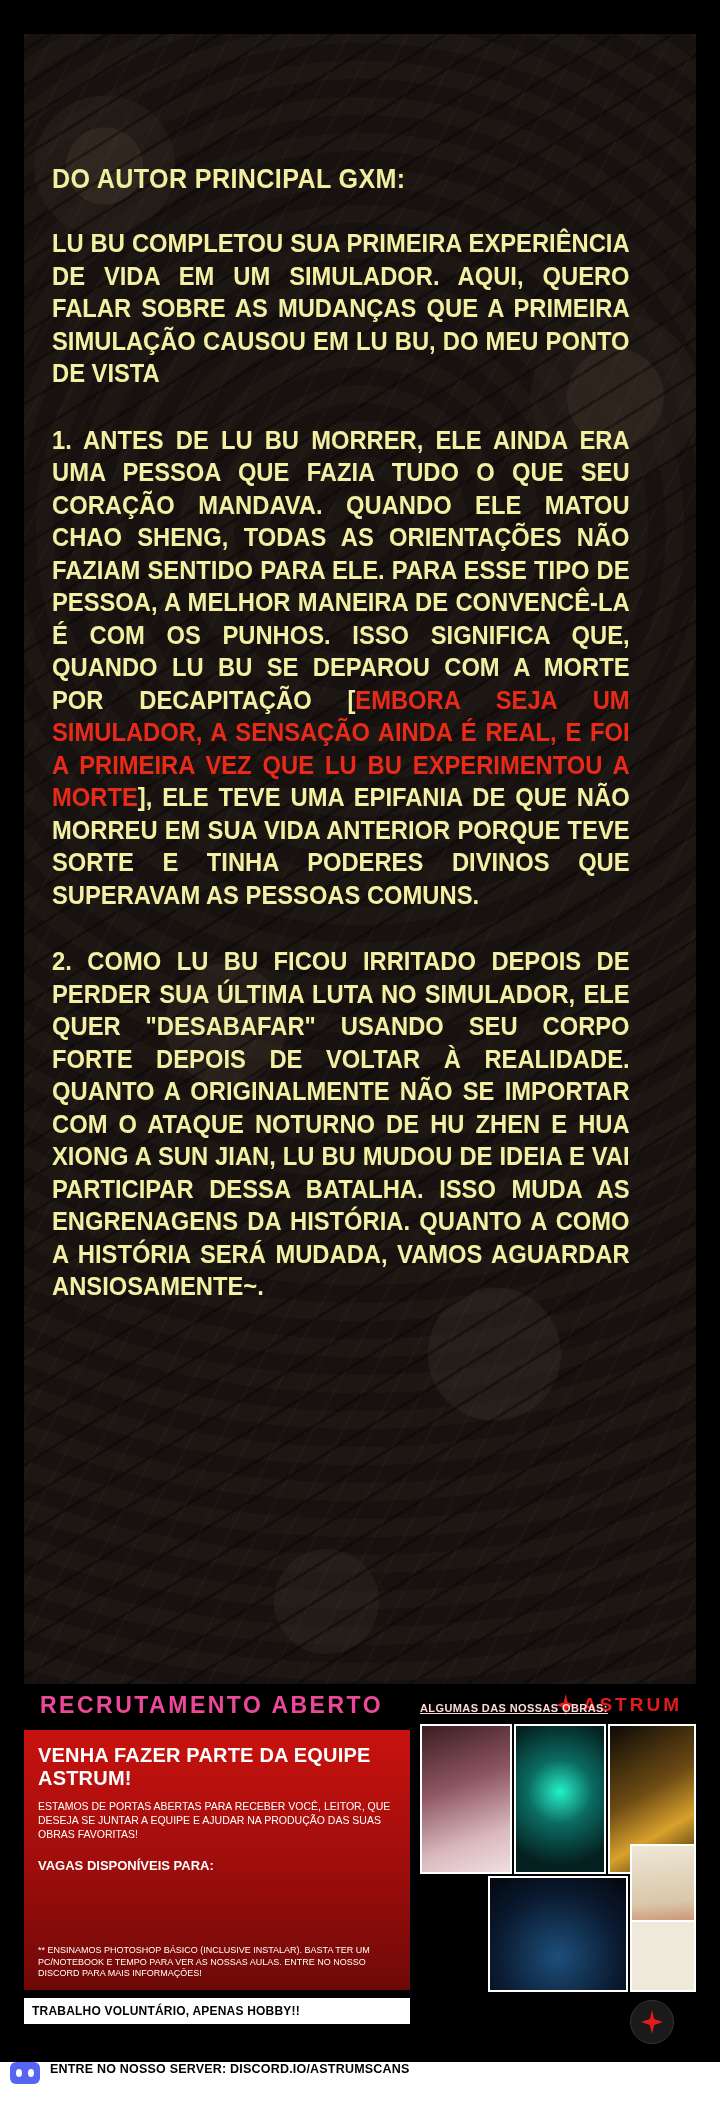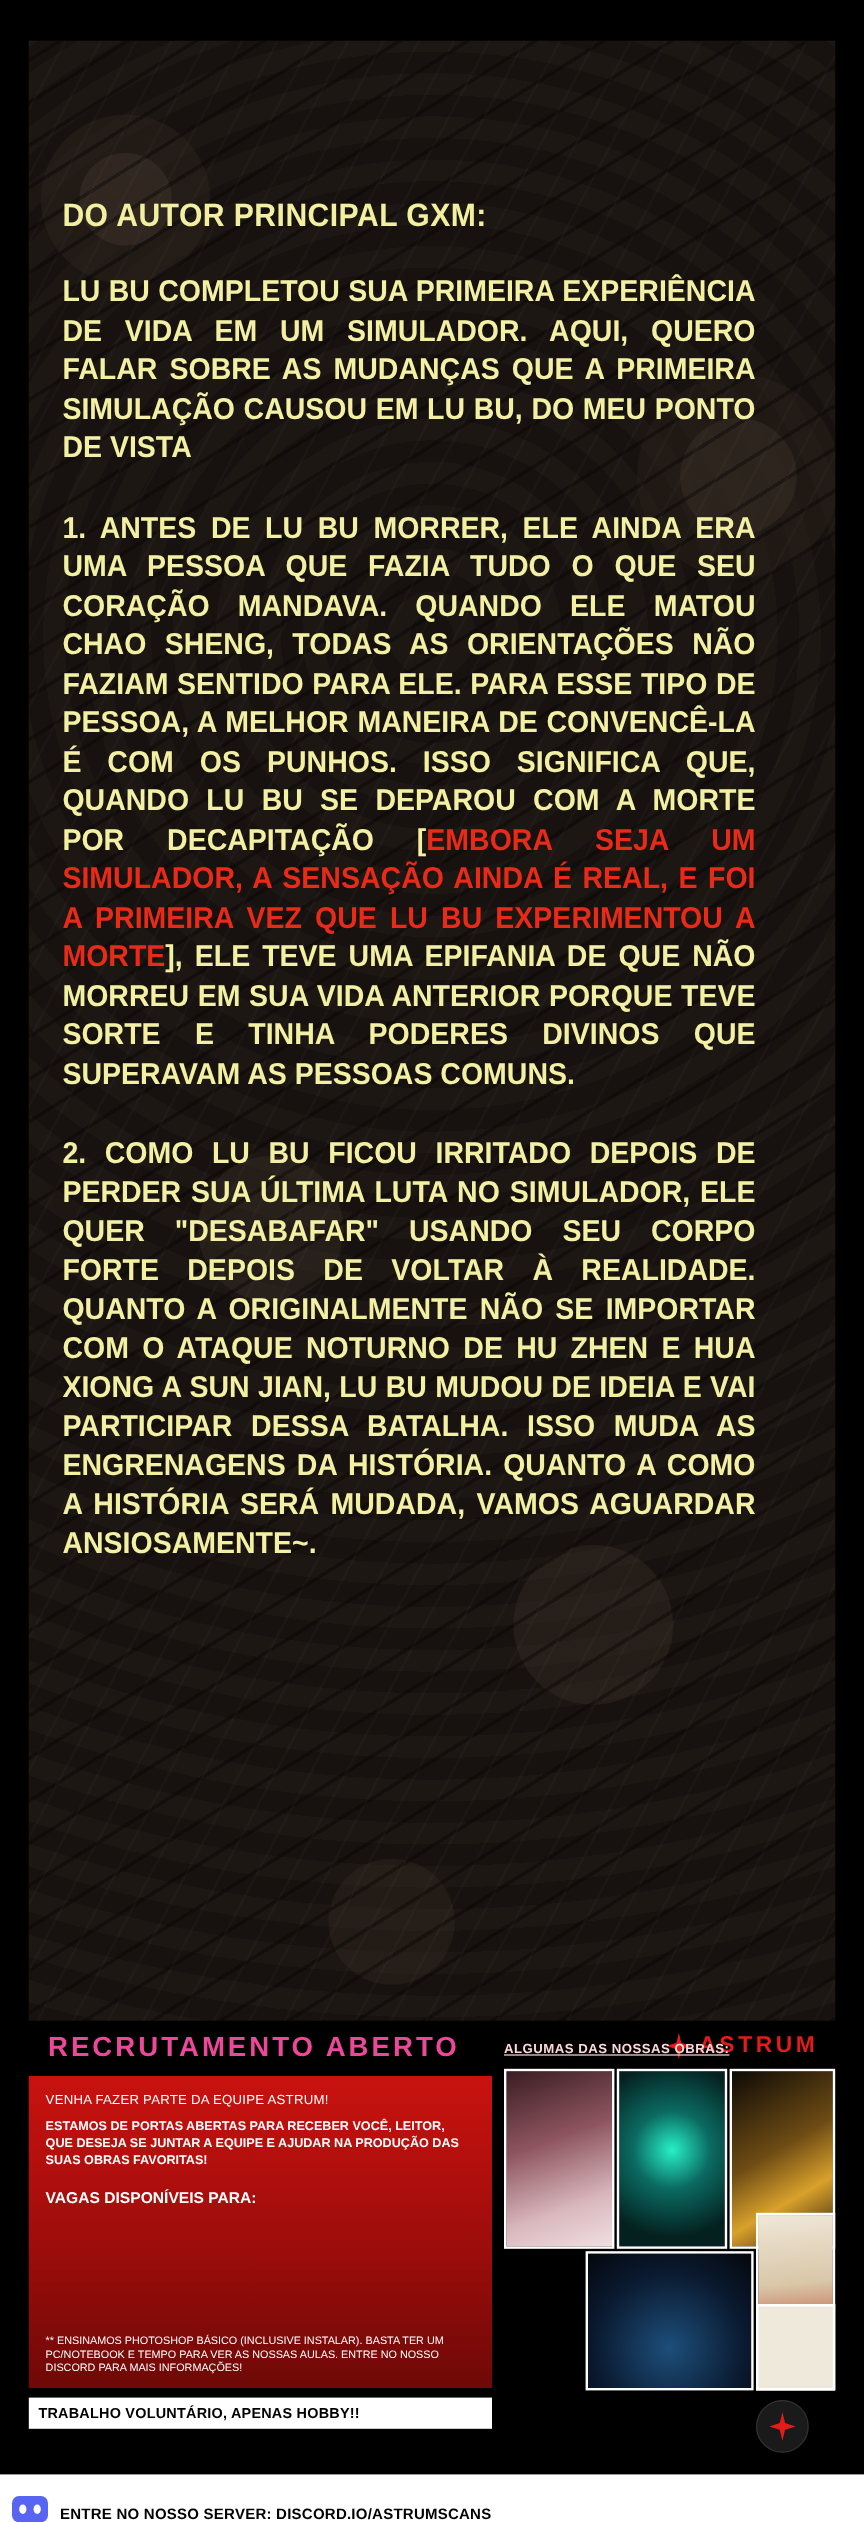--- a/index.html
+++ b/index.html
@@ -135,30 +135,30 @@
     left: 0;
     top: 46px;
     width: 386px;
     height: 260px;
     background: linear-gradient(180deg, #c9120f 0%, #9c0d0b 55%, #6e0907 100%);
     padding: 12px 14px;
     box-sizing: border-box;
     color: #fff;
   }
   .rb-h {
-    font-size: 11px;
-    font-weight: normal;
+    font-size: 20px;
+    font-weight: bold;
     margin: 2px 0 9px 0;
     letter-spacing: 0.2px;
   }
   .rb-p {
     font-size: 10.5px;
     line-height: 1.35;
     margin: 0 0 16px 0;
-    font-weight: bold;
+    font-weight: normal;
   }
   .rb-h2 {
     font-size: 13px;
     font-weight: bold;
     margin: 0 0 20px 0;
   }
   .rb-list {
     margin: 0 0 0 18px;
     padding: 0;
     font-size: 12px;
@@ -237,21 +237,21 @@
   }
   
   .bottom-bar {
     position: absolute;
     left: 0;
     bottom: 0;
     width: 720px;
     height: 40px;
     background: #ffffff;
     display: flex;
-    align-items: flex-end;
+    align-items: flex-start;
     padding-left: 10px;
     box-sizing: border-box;
     gap: 10px;
   }
   .discord-ico {
     width: 30px; height: 22px;
     background: #5865F2;
     border-radius: 6px;
     position: relative;
     flex: none;

